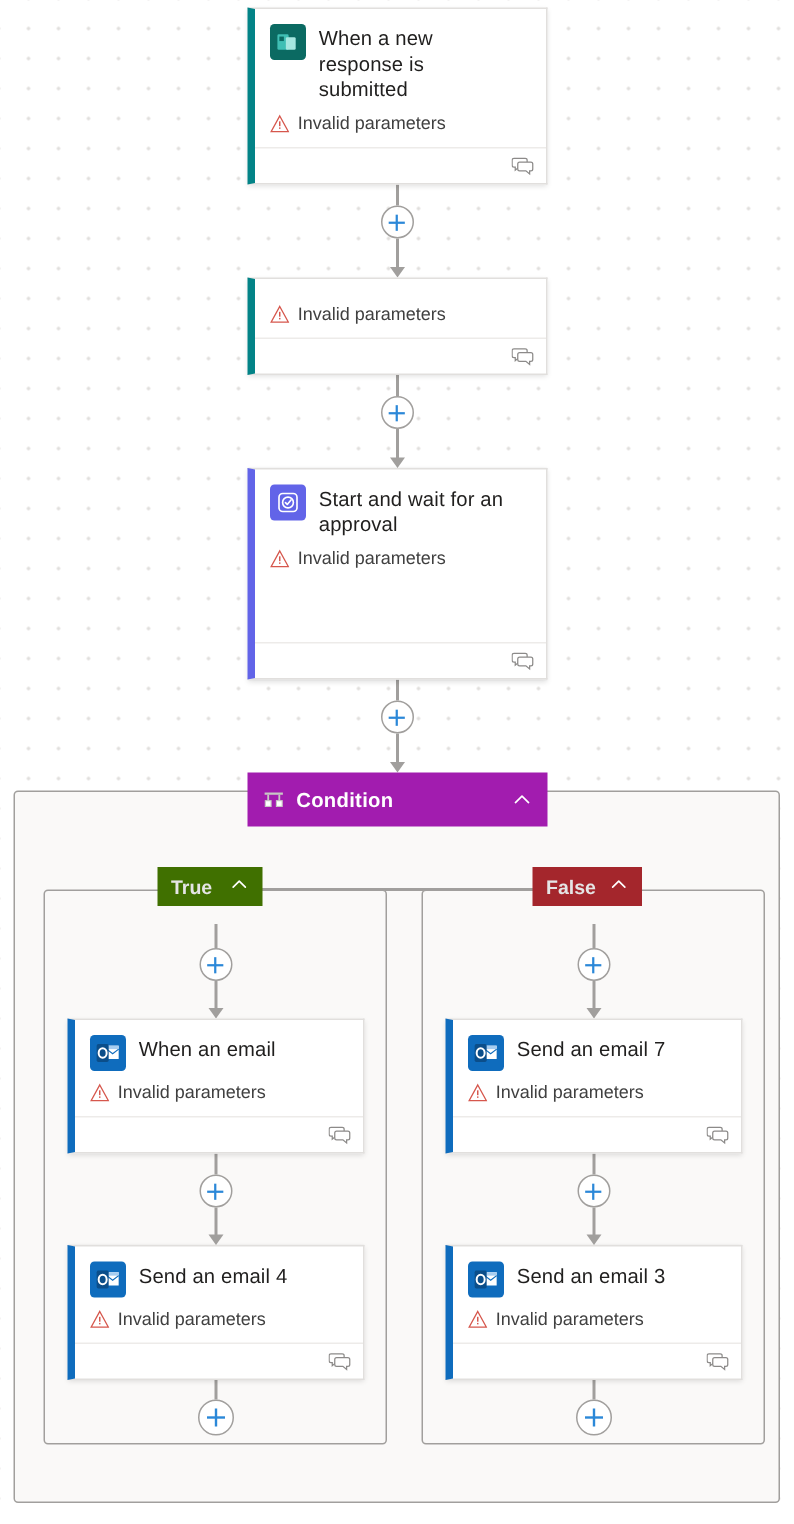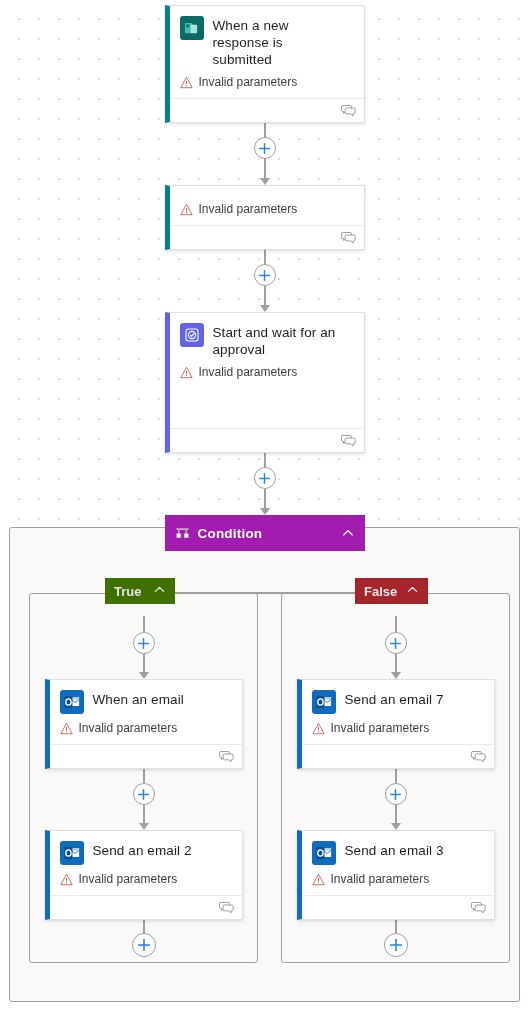--- a/index.html
+++ b/index.html
@@ -434,21 +434,21 @@
         <div class="card-head">
           <span class="app-icon icon-outlook">
             <svg width="16" height="14" viewBox="0 0 18 15">
               <rect x="8" y="2" width="9" height="10" fill="#ffffff"></rect>
               <rect x="8" y="2" width="9" height="2.6" fill="#a7cdf0"></rect>
               <path d="M8 4.6 L12.5 8 L17 4.6" fill="none" stroke="#0f6cbd" stroke-width="0.9"></path>
               <rect x="0.5" y="0.8" width="9" height="13.4" rx="1.3" fill="#0b4e8a"></rect>
               <ellipse cx="5" cy="7.5" rx="3" ry="3.6" fill="none" stroke="#ffffff" stroke-width="1.5"></ellipse>
             </svg>
           </span>
-          <div class="card-title">Send an email 2</div>
+          <div class="card-title">Send an email 4</div>
         </div>
         <div class="card-warning">
           <svg width="13" height="13" viewBox="0 0 16 16">
             <path d="M8 1.6 L15 14.4 L1 14.4 Z" fill="none" stroke="#d6574d" stroke-width="1.1"></path>
             <rect x="7.4" y="6" width="1.2" height="4" fill="#d6574d"></rect>
             <rect x="7.4" y="11" width="1.2" height="1.2" fill="#d6574d"></rect>
           </svg>
           <span>Invalid parameters</span>
         </div>
       </div>

